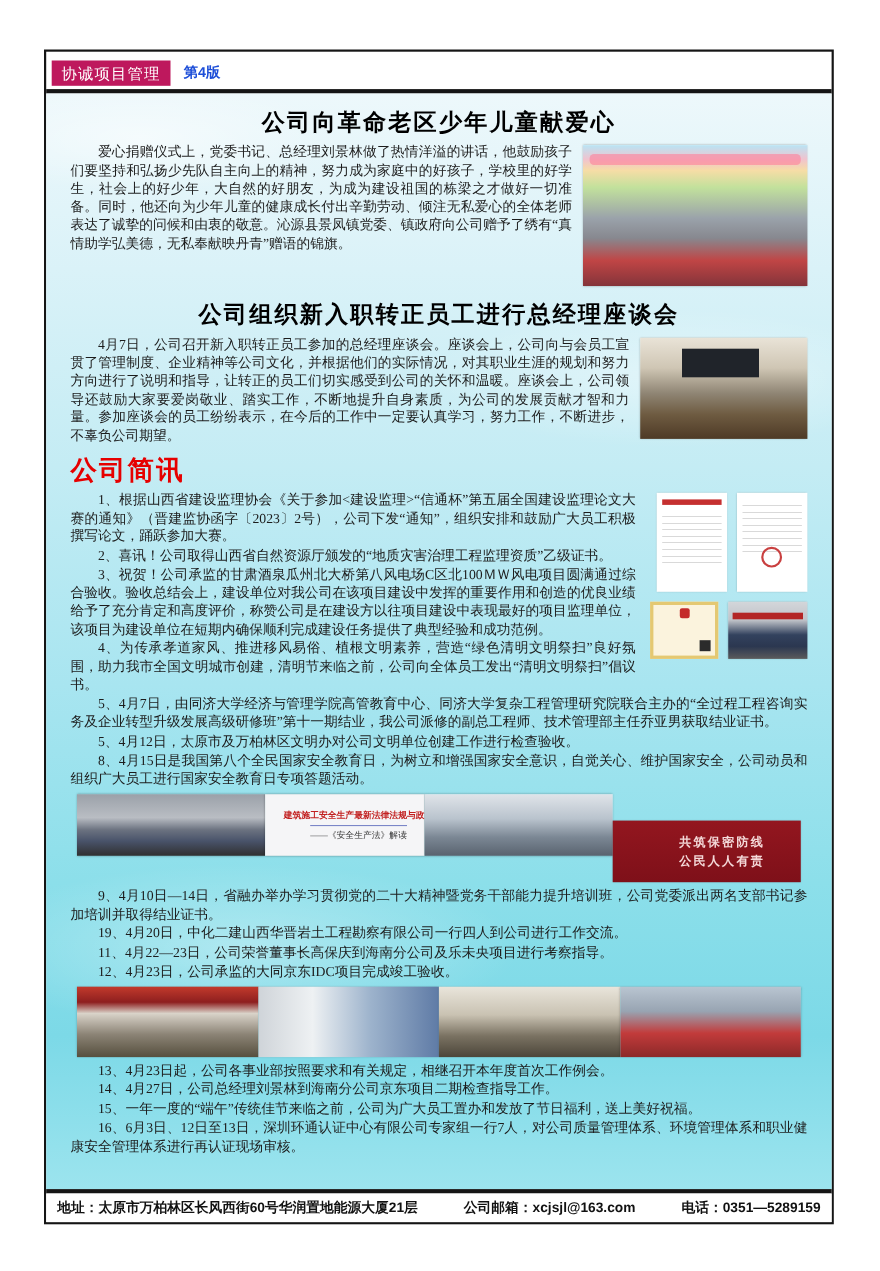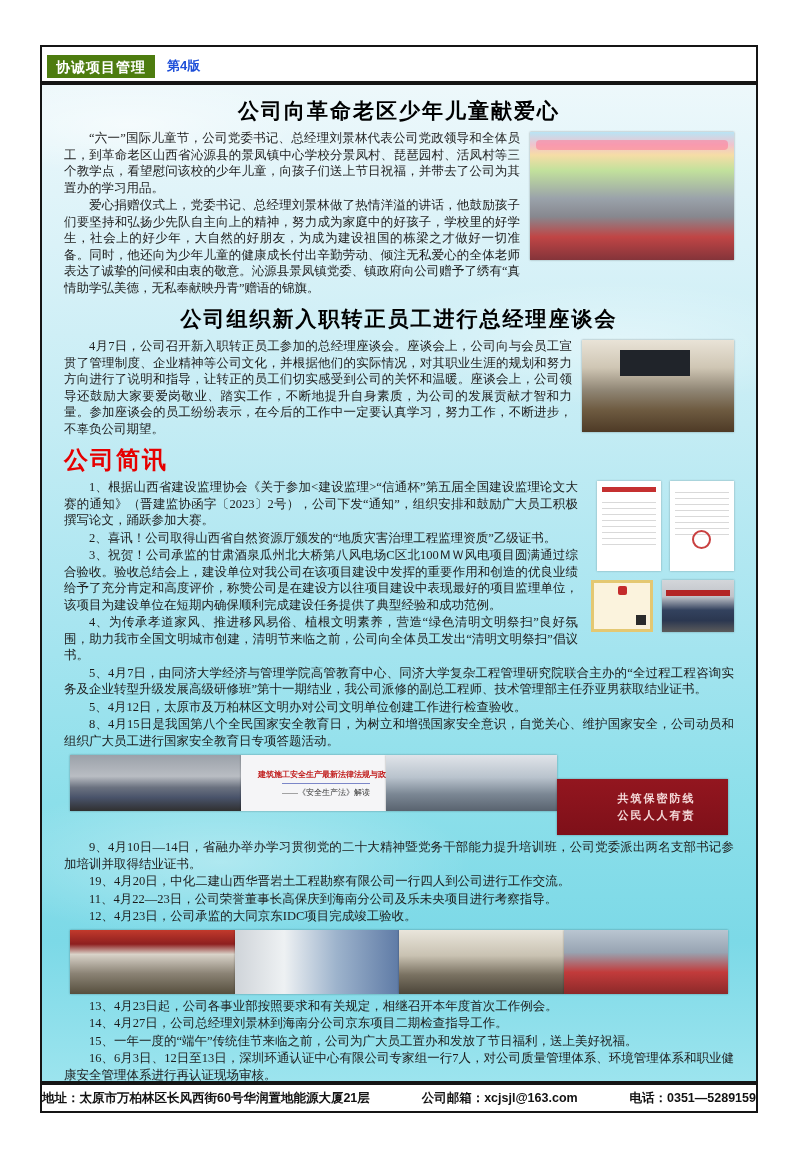--- a/index.html
+++ b/index.html
@@ -1,19 +1,19 @@
 <!DOCTYPE html>
 <html><head>
 <meta charset="utf-8">
 <style>
   html,body{margin:0;padding:0;background:#ffffff;}
   body{width:800px;height:1155px;position:relative;font-family:"Liberation Serif","DejaVu Serif",serif;}
   .frame{position:absolute;left:40px;top:45px;width:718px;height:1068px;border:2px solid #151515;box-sizing:border-box;background:#fff;display:flex;flex-direction:column;}
   .masthead{height:30px;display:flex;align-items:center;gap:12px;padding:4px 8px 0 5px;}
-  .brand-badge{background:#4d7c0f;color:#fff;font-weight:bold;font-size:14px;line-height:1;padding:5px 9px 4px;font-family:"Liberation Sans","DejaVu Sans",sans-serif;letter-spacing:1px;text-align:center;}
+  .brand-badge{background:#be185d;color:#fff;font-weight:normal;font-size:14px;line-height:1;padding:5px 9px 4px;font-family:"Liberation Sans","DejaVu Sans",sans-serif;letter-spacing:1px;text-align:center;}
   .edition{font-size:13px;font-weight:bold;color:#1d4ed8;font-family:"Liberation Sans","DejaVu Sans",sans-serif;}
   .rule{height:4px;background:#151515;}
   .content{flex:1;overflow:hidden;padding:4px 22px 0;box-sizing:border-box;
     background:
       radial-gradient(ellipse 260px 70px at 12% 4%, rgba(255,255,255,.55), transparent 70%),
       radial-gradient(ellipse 320px 90px at 80% 26%, rgba(255,255,255,.4), transparent 70%),
       radial-gradient(ellipse 360px 110px at 25% 78%, rgba(255,255,255,.35), transparent 70%),
       linear-gradient(180deg,#edf8fb 0%,#daf2f8 16%,#c4ecf4 34%,#a8e5f0 54%,#8cdfea 72%,#7cd9e7 86%,#9ce4ee 100%);}
   .article-title{text-align:center;font-size:21px;font-weight:bold;color:#000;margin:8px 0 5px;letter-spacing:2px;}
   .body-text{font-size:12.5px;line-height:1.32;color:#1c1c1c;text-align:justify;}
@@ -44,21 +44,21 @@
   .slide-white .t1{color:#c22020;font-size:8px;font-weight:bold;white-space:nowrap;}
   .slide-white .t2{color:#333;font-size:8px;border-top:1px solid #7b86c8;padding-top:3px;white-space:nowrap;}
   .slide-red{background:linear-gradient(180deg,#93161f 0%,#7e1019 100%);display:flex;flex-direction:column;align-items:center;justify-content:center;gap:2px;margin-top:24px;}
   .slide-red span{color:#f4d9d9;font-size:11px;font-weight:bold;letter-spacing:2px;font-family:"Liberation Sans","DejaVu Sans",sans-serif;}
   .g-building{background:linear-gradient(180deg,#9ba1a9 0%,#b9bdc3 38%,#6b7280 58%,#49536a 76%,#303030 100%);}
   .g-meetmap{background:linear-gradient(180deg,#e0e4e9 0%,#b9c3cd 40%,#7b8794 70%,#59636f 100%);}
   .g-confred{background:linear-gradient(180deg,#c23a2c 0%,#8e1f1f 22%,#d9d3c9 38%,#8b8375 68%,#564f3e 100%);}
   .g-hall{background:linear-gradient(90deg,#cfd4d9 0%,#eef1f3 30%,#9db3cc 62%,#5f7ba6 100%);}
   .g-office{background:linear-gradient(180deg,#e9e5db 0%,#c9c2b2 40%,#7a7262 70%,#4c463a 100%);}
   .g-redtable{background:linear-gradient(180deg,#b9c5d1 0%,#98a4b2 35%,#c23b3b 66%,#8c2929 100%);}
-  .footer{height:26px;display:flex;align-items:center;justify-content:space-between;padding:0 0;background:#fff;
+  .footer{height:26px;display:flex;align-items:center;justify-content:space-between;padding:0 10px;background:#fff;
     font-family:"Liberation Sans","DejaVu Sans",sans-serif;font-size:12.5px;font-weight:bold;color:#111;}
   .clear{clear:both;}
 </style>
 </head>
 <body>
 
 <div class="frame">
 
   <div class="masthead">
     <span class="brand-badge">协诚项目管理</span>
@@ -67,21 +67,20 @@
   <div class="rule"></div>
 
   <div class="content">
 
     <div>
       <div class="article-title">公司向革命老区少年儿童献爱心</div>
       <div class="body-text">
         <div class="photo-float ph-children">
           <div class="banner"></div>
         </div>
-        <p>“六一”国际儿童节，公司党委书记、总经理刘景林代表公司党政领导和全体员工，到革命老区山西省沁源县的景凤镇中心学校分景凤村、琵琶园村、活凤村等三个教学点，看望慰问该校的少年儿童，向孩子们送上节日祝福，并带去了公司为其置办的学习用品。</p>
         <p>爱心捐赠仪式上，党委书记、总经理刘景林做了热情洋溢的讲话，他鼓励孩子们要坚持和弘扬少先队自主向上的精神，努力成为家庭中的好孩子，学校里的好学生，社会上的好少年，大自然的好朋友，为成为建设祖国的栋梁之才做好一切准备。同时，他还向为少年儿童的健康成长付出辛勤劳动、倾注无私爱心的全体老师表达了诚挚的问候和由衷的敬意。沁源县景凤镇党委、镇政府向公司赠予了绣有“真情助学弘美德，无私奉献映丹青”赠语的锦旗。</p>
         <div class="clear"></div>
       </div>
     </div>
 
     <div>
       <div class="article-title">公司组织新入职转正员工进行总经理座谈会</div>
       <div class="body-text">
         <div class="photo-float ph-meeting2">
           <div class="screen"></div>

